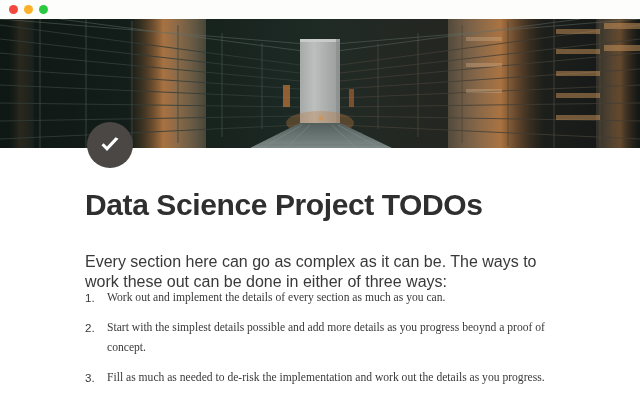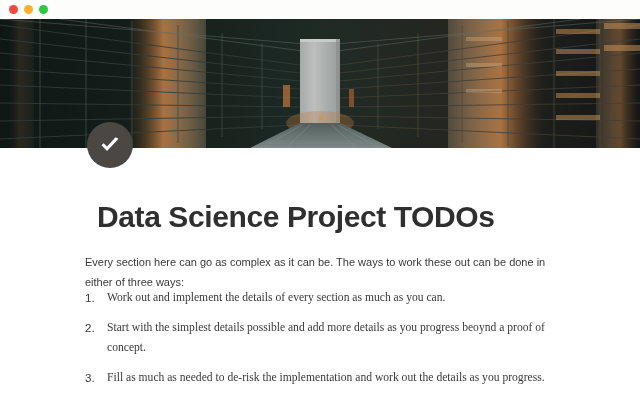--- a/index.html
+++ b/index.html
@@ -97,36 +97,36 @@
   
   .content {
     position: absolute;
     left: 0; top: 0;
     width: 640px;
   }
   .doc-title {
     position: absolute;
     left: 85px;
     top: 40px;
-    margin: 12px;
+    margin: 0;
     font-size: 30px;
     line-height: 34px;
     font-weight: bold;
     letter-spacing: -0.4px;
     color: #2f2f2f;
     font-family: "Liberation Sans", sans-serif;
     text-align: right;
   }
   .intro {
     position: absolute;
     left: 85px;
     top: 104px;
     width: 462px;
     margin: 0;
-    font-size: 11px;
+    font-size: 16px;
     line-height: 20px;
     color: #393939;
     font-family: "Liberation Sans", sans-serif;
   }
   .todo-list {
     position: absolute;
     left: 85px;
     top: 140px;
     width: 470px;
     margin: 0;

